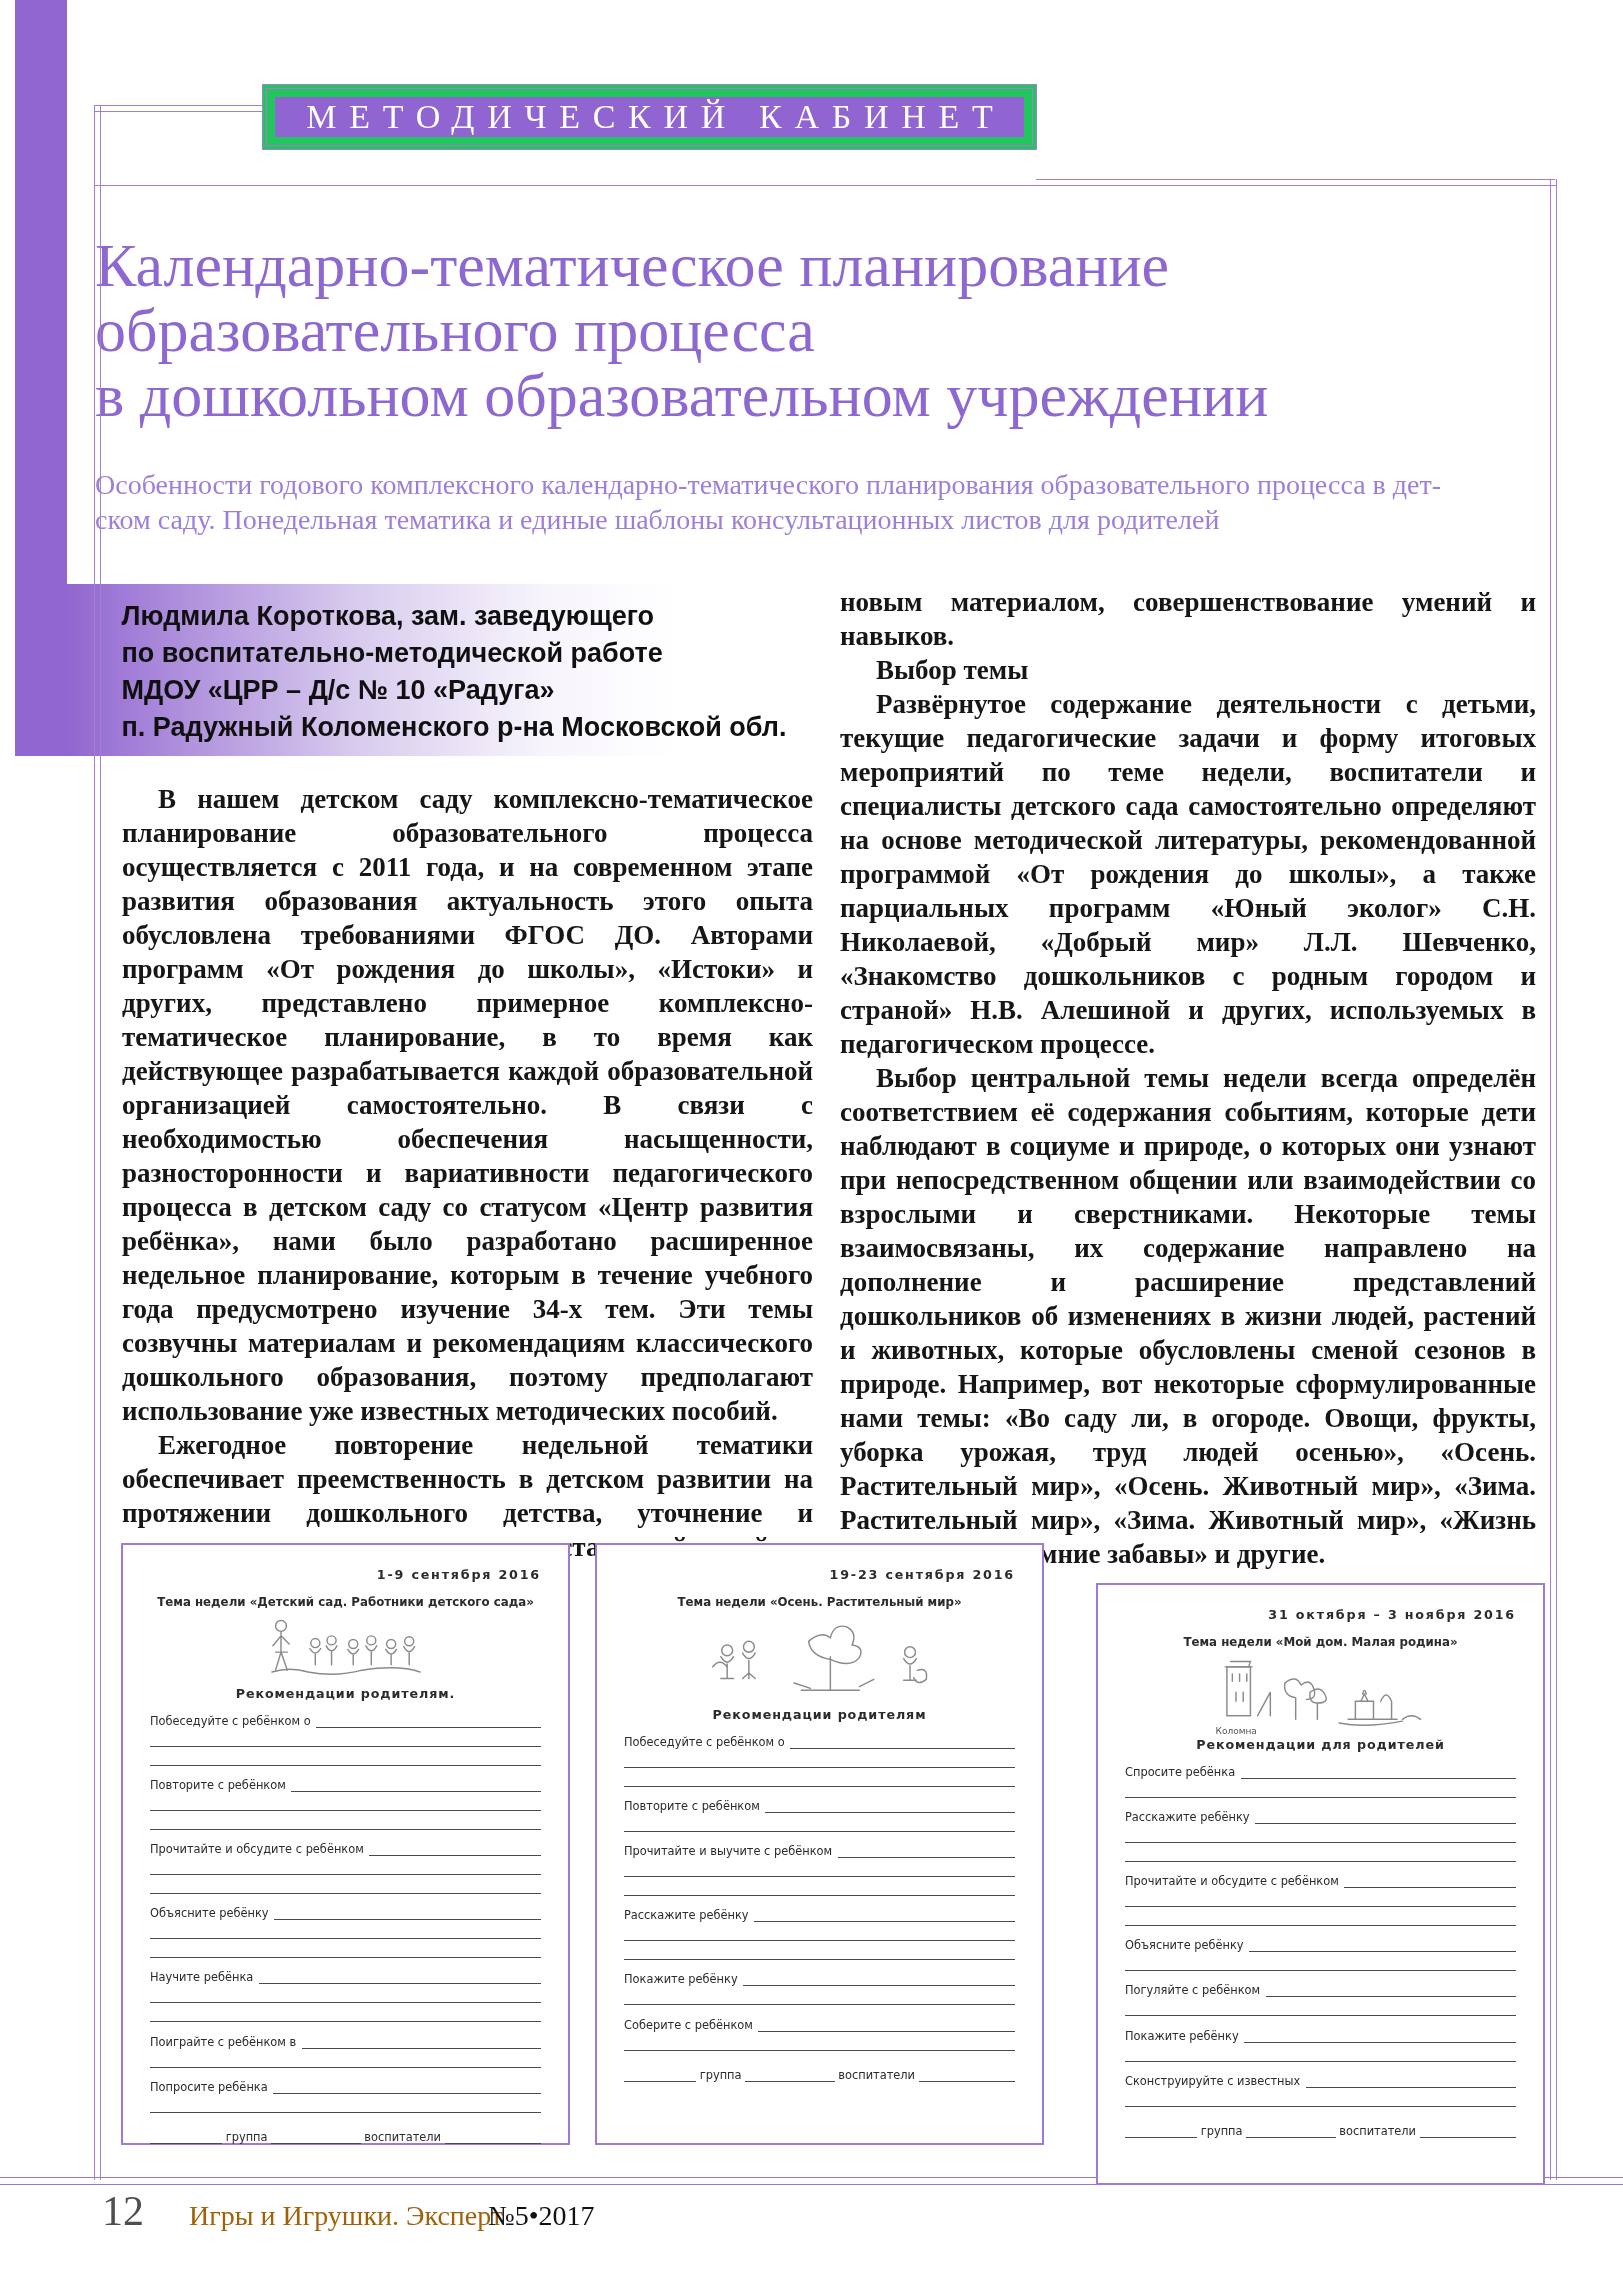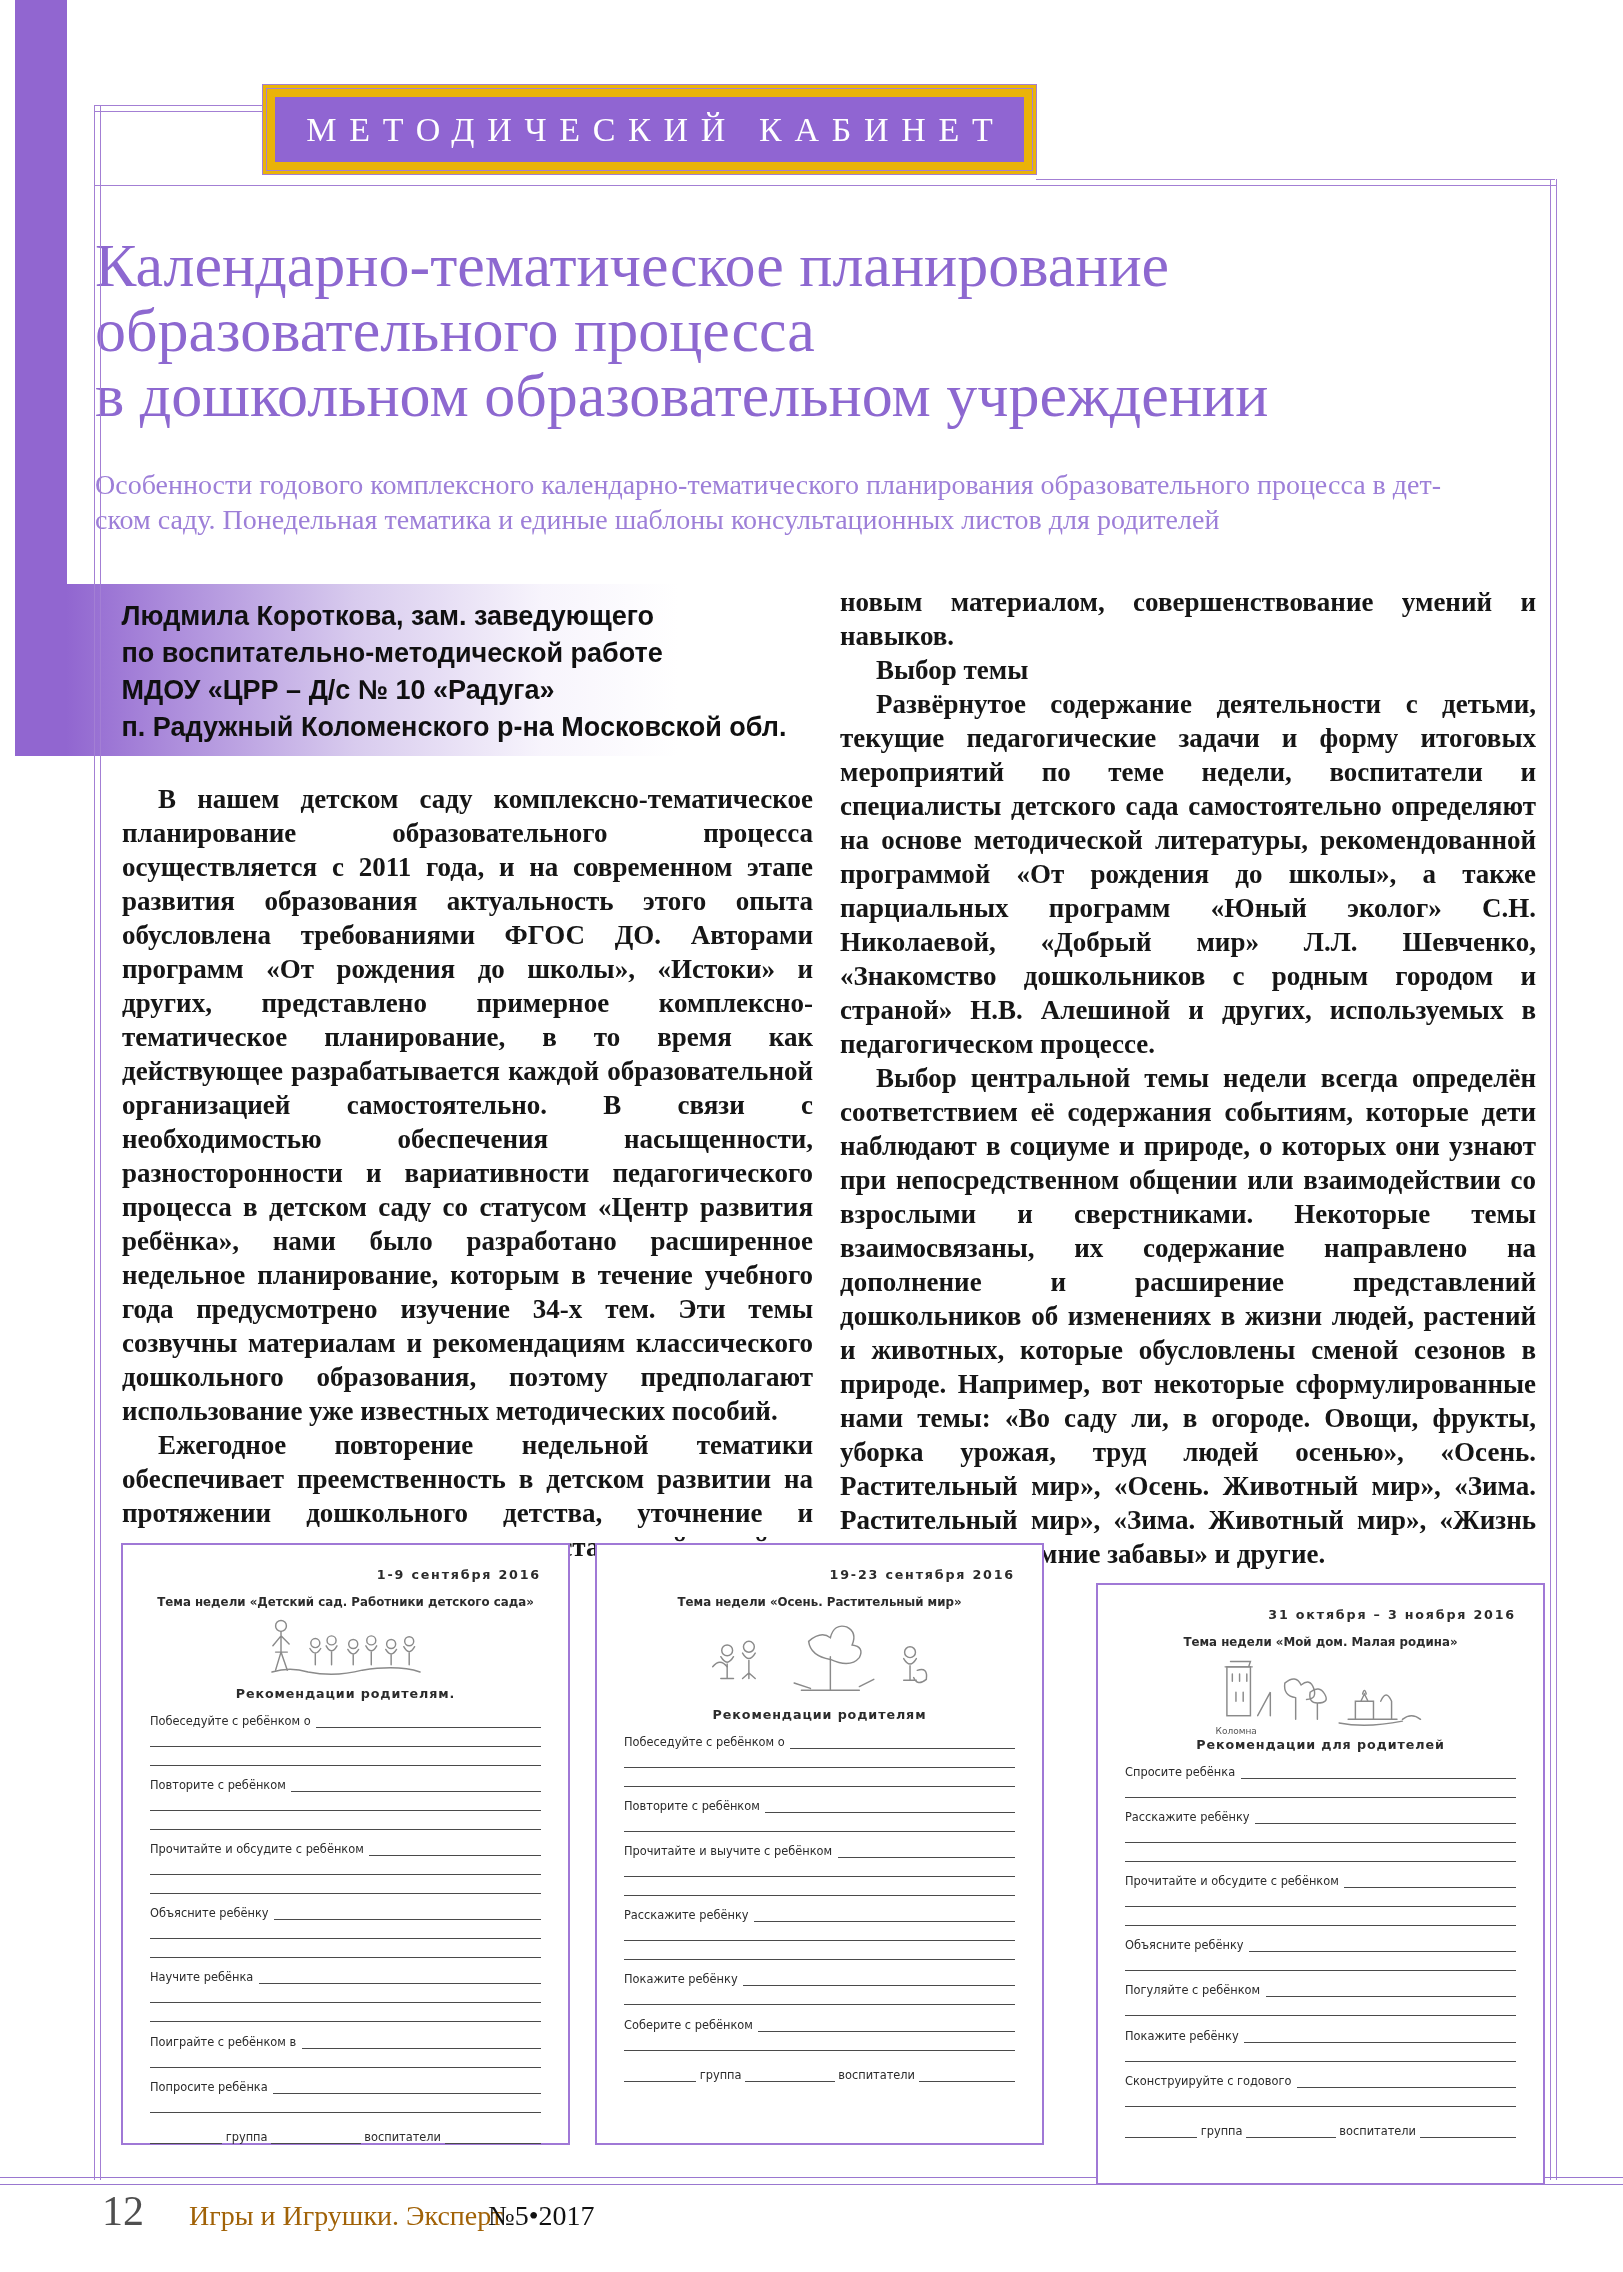--- a/index.html
+++ b/index.html
@@ -14,22 +14,22 @@
   .frame-left{left:94px;top:105px;width:4.5px;height:2075px;
               border-left:0.9px solid #a37fd4;border-right:0.9px solid #a37fd4;z-index:4;}
   .frame-right{left:1550px;top:179px;width:4.5px;height:2001px;
                border-left:0.9px solid #a37fd4;border-right:0.9px solid #a37fd4;}
   .frame-top-connector{left:94px;top:105px;width:173px;height:4.5px;
                border-top:0.9px solid #a37fd4;border-bottom:0.9px solid #a37fd4;}
   .frame-top-right{left:1036px;top:179px;width:519px;height:0;border-top:0.9px solid #a37fd4;}
   .frame-top-main{left:94px;top:185px;width:1462px;height:0;border-top:0.9px solid #a37fd4;}
 
   
-  .banner-outer{position:absolute;left:262px;top:84px;width:775px;height:91px;
-                border:0.9px solid #a37fd4;background:#eab308;z-index:5;box-sizing:border-box;}
+  .banner-outer{position:absolute;left:262px;top:84px;width:775px;height:66px;
+                border:0.9px solid #a37fd4;background:#22c55e;z-index:5;box-sizing:border-box;}
   .banner-mid{position:absolute;inset:2.7px;border:0.9px solid #a37fd4;}
   .banner-fill{position:absolute;inset:8.2px;background:#9065d2;display:flex;
                align-items:center;justify-content:center;}
   .banner-fill span{color:#ffffff;font-size:34px;letter-spacing:12.7px;padding-left:12.7px;
                     font-family:"Liberation Serif",serif;white-space:nowrap;}
 
   
   .title{position:absolute;left:95px;top:233px;width:1418px;z-index:3;
          font-size:62px;line-height:65px;color:#8d68d0;}
   .subtitle{position:absolute;left:95px;top:467px;width:1436px;z-index:3;
@@ -355,21 +355,21 @@
           </div>
           <div class="f-group">
             <div class="f-label-row">
               <span class="f-label">Покажите ребёнку</span>
               <span class="f-line"></span>
             </div>
             <div class="f-blank"></div>
           </div>
           <div class="f-group">
             <div class="f-label-row">
-              <span class="f-label">Сконструируйте с годового</span>
+              <span class="f-label">Сконструируйте с известных</span>
               <span class="f-line"></span>
             </div>
             <div class="f-blank"></div>
           </div>
         </div>
       <div class="f-sig">
         <span class="s-line s-w1"></span>
         <span class="s-label">группа</span>
         <span class="s-line s-w2"></span>
         <span class="s-label">воспитатели</span>

